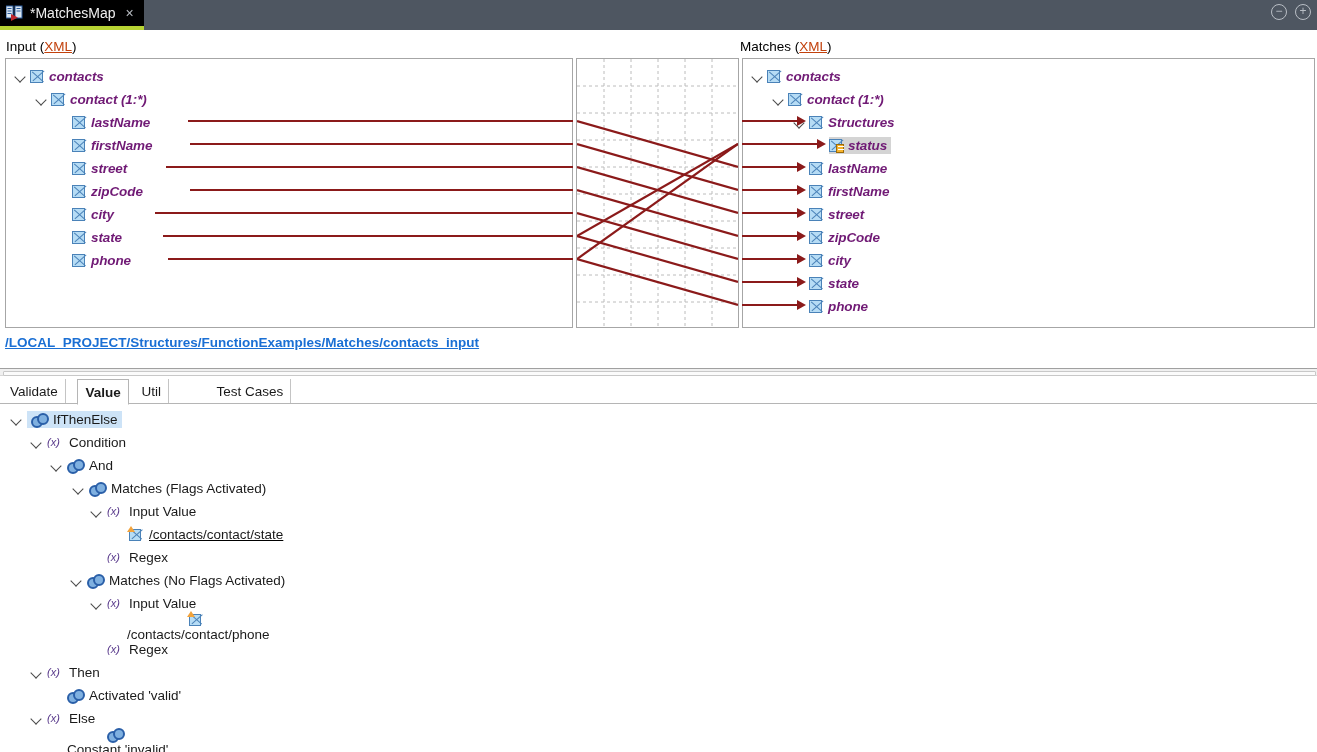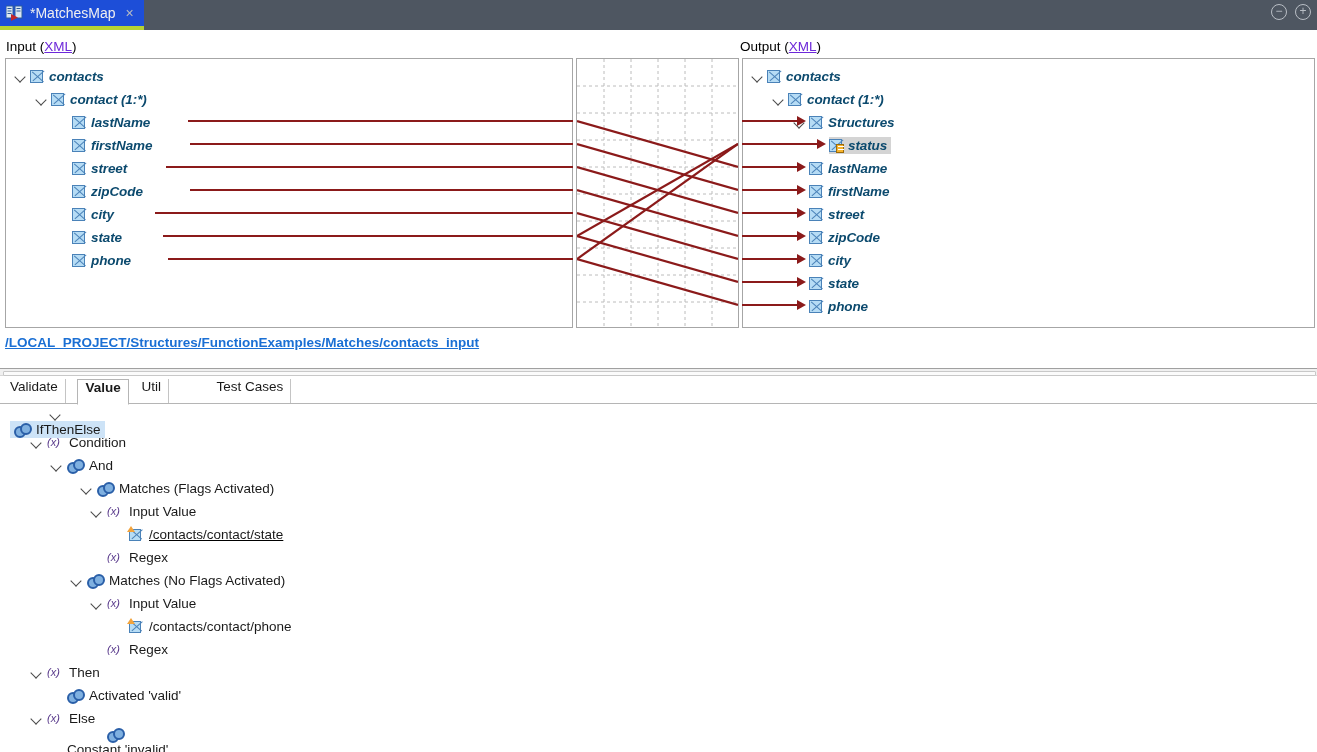--- a/index.html
+++ b/index.html
@@ -14,21 +14,21 @@
   
   #titlebar {
     position: absolute; left: 0; top: 0; width: 1317px; height: 30px;
     background: #4e5661;
   }
   #tab-matchesmap {
     position: absolute; left: 0; top: 0; height: 30px;
     display: flex; align-items: center;
     padding: 0 10px 0 6px;
     border-bottom: 4px solid #b7d333;
-    background: #1d4ed8;
+    background: #000000;
   }
   .tab-icon {
     width: 17px; height: 16px; position: relative; flex: 0 0 auto; margin-right: 7px;
   }
   .tab-label {
     color: #f0f0f0; font-size: 14px; line-height: 15px;
     white-space: nowrap; margin-right: 10px;
   }
   .tab-close {
     color: #b8bcc2; font-size: 14px; line-height: 14px;
@@ -43,21 +43,21 @@
   #btn-maximize { right: 6px; }
 
   
   #mapping-area {
     position: absolute; left: 0; top: 30px; width: 1317px; height: 344px;
     background: #ffffff;
   }
   .panel-caption {
     position: absolute; font-size: 13.5px; color: #000; white-space: nowrap;
   }
-  .panel-caption a { color: #6d28d9; text-decoration: underline; }
+  .panel-caption a { color: #c2410c; text-decoration: underline; }
   #caption-input  { left: 6px;   top: 9px; }
   #caption-output { left: 740px; top: 9px; }
 
   .tree-panel {
     position: absolute; top: 28px; height: 270px;
     border: 1px solid #a6a6a6; background: #ffffff; overflow: hidden;
   }
   #panel-input  { left: 5px;   width: 568px; }
   #panel-output { left: 742px; width: 573px; }
 
@@ -101,21 +101,21 @@
   .xsd-icon .attrbadge {
     position: absolute; left: 7px; top: 5px; width: 8px; height: 9px;
     background: #f7b32c; border: 1px solid #9c6b08;
   }
   .xsd-icon .attrbadge i {
     position: absolute; left: 1px; top: 1px; width: 6px; height: 1px;
     background: #fff; box-shadow: 0 3px 0 #fff;
   }
 
   .tlabel {
-    font-size: 13.5px; font-style: italic; font-weight: bold; color: #0c4a6e;
+    font-size: 13.5px; font-style: italic; font-weight: bold; color: #701a75;
     letter-spacing: -0.1px;
   }
   .trow.selected .tlabel-wrap {
     background: #d4d4d4; padding: 1px 4px 1px 0px; margin-left: -1px;
     display: flex; align-items: center;
   }
   .tlabel-wrap { display: flex; align-items: center; }
 
   
   .struct-link {
@@ -139,21 +139,21 @@
   #bottom {
     position: absolute; left: 0; top: 376px; width: 1317px; height: 376px;
     background: #ffffff;
   }
   #tabstrip {
     position: absolute; left: 0; top: 0; width: 1317px; height: 28px;
     border-bottom: 1px solid #b5b5b5; background: #ffffff;
   }
   .etab {
     position: absolute; top: 3px; height: 24px;
-    display: flex; padding: 0 7px;
+    display: flex; align-items: center; padding: 0 7px;
     font-size: 13.5px; color: #1a1a1a; white-space: nowrap;
   }
   .etab.sep { border-right: 1px solid #c4c4c4; }
   .etab.active {
     font-weight: bold;
     border: 1px solid #b5b5b5; border-bottom: 1px solid #ffffff;
     background: #ffffff; top: 3px; height: 26px;
   }
 
   
@@ -232,21 +232,21 @@
   <div class="win-btn" id="btn-minimize">−</div>
   <div class="win-btn" id="btn-maximize">+</div>
 </div>
 
 <div id="mapping-area">
 
   <div class="panel-caption" id="caption-input">
     <span>Input (</span><a href="#">XML</a><span>)</span>
   </div>
   <div class="panel-caption" id="caption-output">
-    <span>Output (</span><a href="#">XML</a><span>)</span>
+    <span>Matches (</span><a href="#">XML</a><span>)</span>
   </div>
 
   <div class="tree-panel" id="panel-input">
       <div class="trow" style="top: 6px; left: 8px;">
         <span class="twist"></span>
         <span class="tlabel-wrap">
           <span class="xsd-icon">
             <span class="sq"></span>
             <span class="dx1"></span>
             <span class="dx2"></span>
@@ -542,42 +542,42 @@
         <span>Value</span>
       </div>
       <div class="etab sep" style="left: 134.4px;">
         <span>Util</span>
       </div>
       <div class="etab sep" style="left: 179.6px; margin-left: 30px;">
         <span>Test Cases</span>
       </div>
     </div>
   <div id="ftree">
-      <div class="frow selected" style="top: 4px; left: 10px; flex-direction: column;">
+      <div class="frow selected" style="top: 4px; left: 10px;">
         <span class="ftwist"></span>
         <span class="flabel-bg" style="display: flex; align-items: center;">
           <span class="ficon func"></span>
           <span class="flabel">IfThenElse</span>
         </span>
       </div>
       <div class="frow" style="top: 27px; left: 30px;">
         <span class="ftwist"></span>
         <span class="flabel-bg" style="display: flex; align-items: center;">
           <span class="ficon param">(x)</span>
           <span class="flabel">Condition</span>
         </span>
       </div>
       <div class="frow" style="top: 50px; left: 50px;">
         <span class="ftwist"></span>
         <span class="flabel-bg" style="display: flex; align-items: center;">
           <span class="ficon func"></span>
           <span class="flabel">And</span>
         </span>
       </div>
-      <div class="frow" style="top: 73px; left: 80px;">
+      <div class="frow" style="top: 73px; left: 72px;">
         <span class="ftwist"></span>
         <span class="flabel-bg" style="display: flex; align-items: center;">
           <span class="ficon func"></span>
           <span class="flabel">Matches (Flags Activated)</span>
         </span>
       </div>
       <div class="frow" style="top: 96px; left: 90px;">
         <span class="ftwist"></span>
         <span class="flabel-bg" style="display: flex; align-items: center;">
           <span class="ficon param">(x)</span>
@@ -612,21 +612,21 @@
       </div>
       <div class="frow" style="top: 188px; left: 90px;">
         <span class="ftwist"></span>
         <span class="flabel-bg" style="display: flex; align-items: center;">
           <span class="ficon param">(x)</span>
           <span class="flabel">Input Value</span>
         </span>
       </div>
       <div class="frow" style="top: 211px; left: 110px;">
         <span class="ftwist empty"></span>
-        <span class="flabel-bg" style="display: flex; align-items: center;">
+        <span class="flabel-bg" style="display: flex; align-items: center; flex-direction: column;">
           <span class="ficon xpath">
             <span class="sq"></span>
             <span class="dx1"></span>
             <span class="dx2"></span>
             <span class="arr"></span>
           </span>
           <span class="flabel">/contacts/contact/phone</span>
         </span>
       </div>
       <div class="frow" style="top: 234px; left: 90px;">

